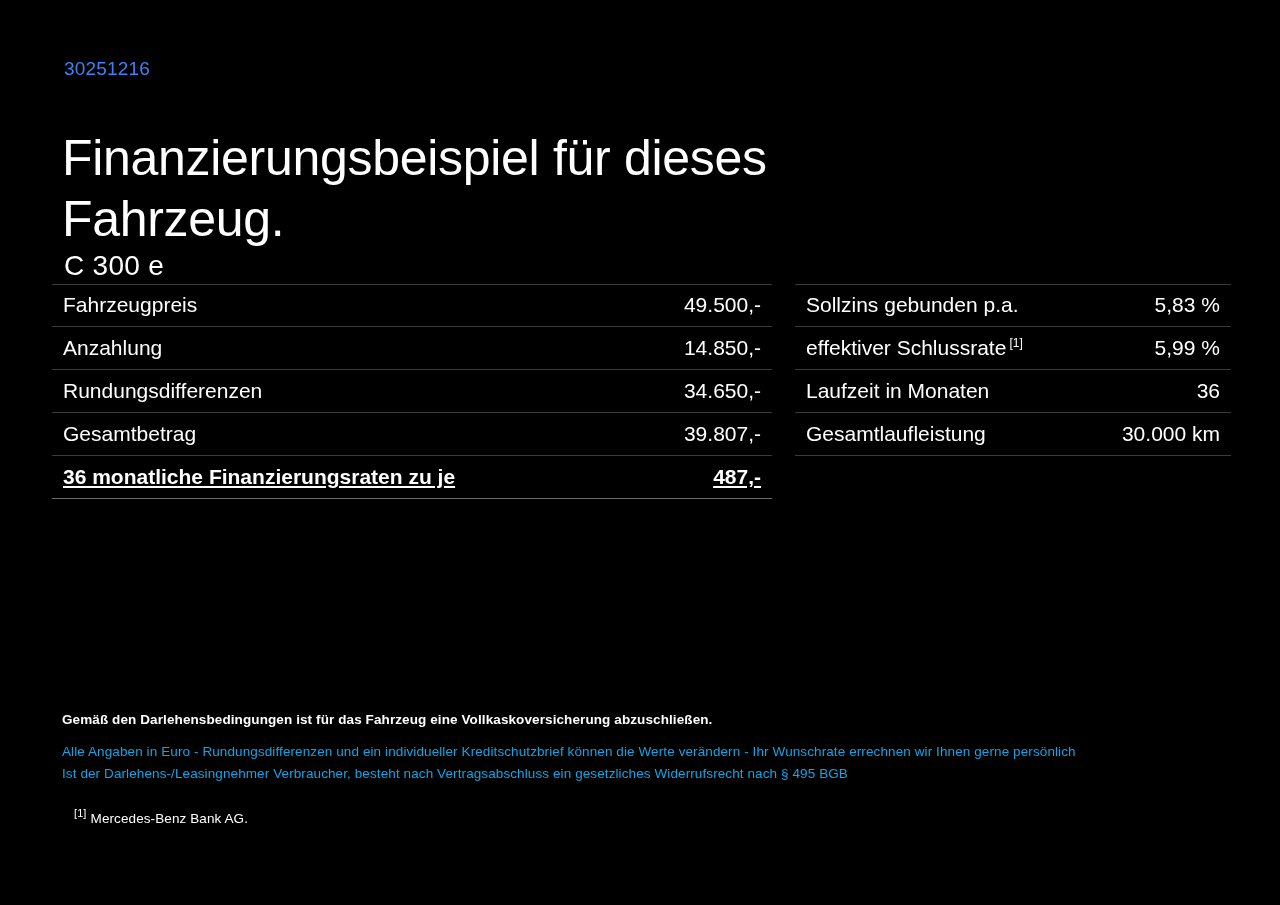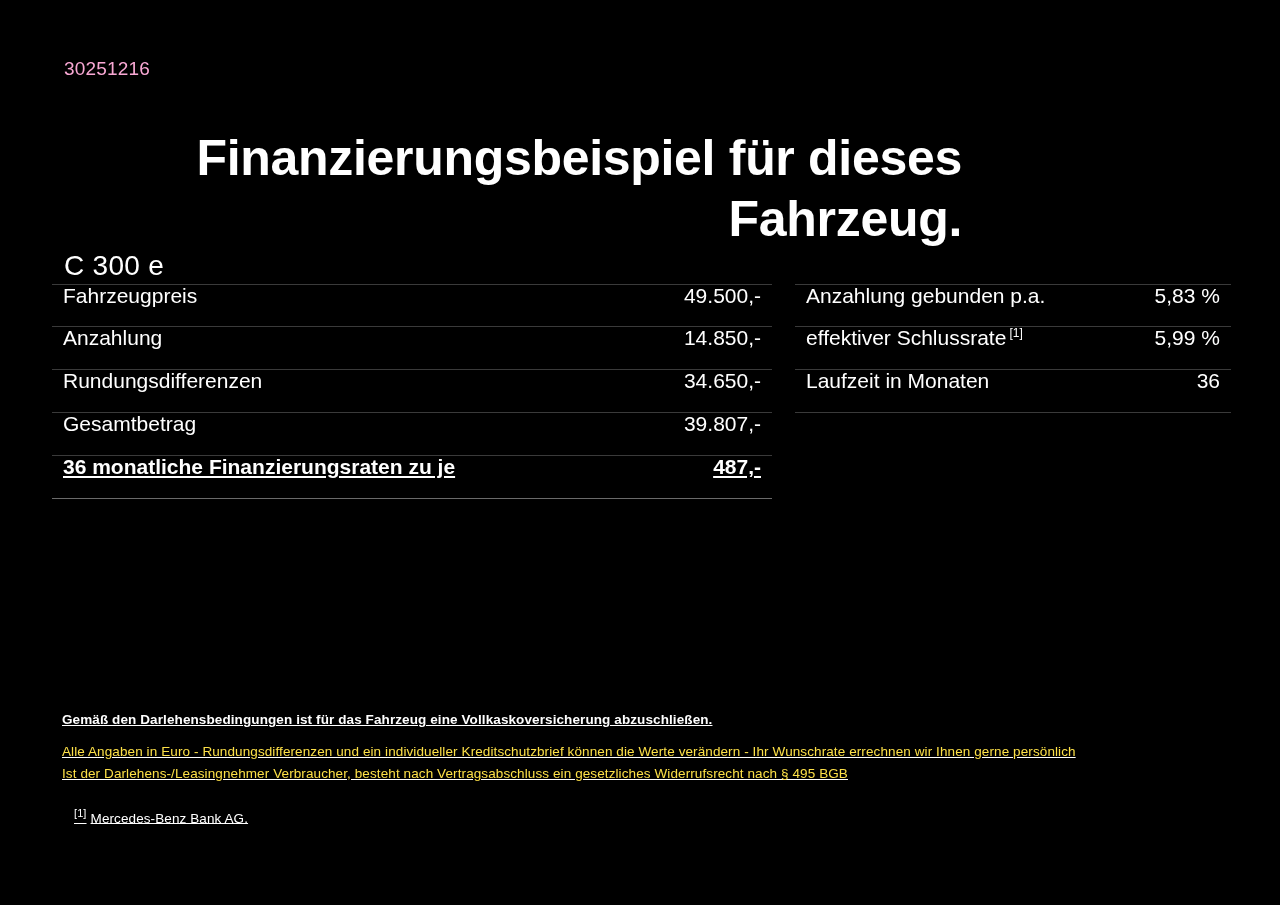--- a/index.html
+++ b/index.html
@@ -22,33 +22,32 @@
     width: 1280px;
     height: 905px;
     background: #000000;
   }
   .ref-id {
     position: absolute;
     left: 64px;
     top: 58px;
     font-size: 19px;
     letter-spacing: 0.2px;
-    color: #f9a8d4;
+    color: #3b82f6;
   }
   .headline {
     position: absolute;
     left: 62px;
     top: 94px;
     width: 900px;
     font-size: 50px;
     line-height: 1.22;
-    font-weight: 700;
+    font-weight: 400;
     letter-spacing: -0.3px;
     color: #ffffff;
-    text-align: right;
   }
   .model {
     position: absolute;
     left: 64px;
     top: 250px;
     font-size: 28px;
     letter-spacing: 0.3px;
     color: #ffffff;
   }
   
@@ -61,21 +60,21 @@
     top: 284px;
     width: 720px;
   }
   .table-right {
     left: 795px;
     top: 284px;
     width: 436px;
   }
   .row {
     display: flex;
-    align-items: flex-start;
+    align-items: flex-end;
     justify-content: space-between;
     height: 43px;
     border-bottom: 1px solid #3a3a3a;
     padding: 0 11px 0 11px;
   }
   .row:first-child { border-top: 1px solid #3a3a3a; }
   .row .label {
     font-size: 21px;
     line-height: 1;
     padding-bottom: 11px;
@@ -100,34 +99,33 @@
     vertical-align: super;
     margin-left: 3px;
     letter-spacing: 0;
   }
   
   .footnotes {
     position: absolute;
     left: 62px;
     top: 712px;
     width: 1160px;
-    text-decoration: underline;
   }
   .fn-bold {
     font-size: 13.5px;
     font-weight: 700;
     letter-spacing: 0.1px;
     margin-bottom: 14px;
     color: #ffffff;
   }
   .fn-line {
     font-size: 13.5px;
     letter-spacing: 0.1px;
     line-height: 1.62;
-    color: #fde047;
+    color: #0ea5e9;
   }
   .fn-ref {
     font-size: 13.5px;
     letter-spacing: 0.1px;
     margin-top: 22px;
     color: #ffffff;
     padding-left: 12px;
   }
   .fn-ref .marker {
     font-size: 11px;
@@ -164,30 +162,34 @@
       <span class="value">39.807,-</span>
     </div>
     <div class="row total">
       <span class="label">36 monatliche Finanzierungsraten zu je</span>
       <span class="value">487,-</span>
     </div>
   </div>
 
   <div class="table table-right">
     <div class="row">
-      <span class="label"><span>Anzahlung gebunden p.a.</span></span>
+      <span class="label"><span>Sollzins gebunden p.a.</span></span>
       <span class="value">5,83 %</span>
     </div>
     <div class="row">
       <span class="label"><span>effektiver Schlussrate</span><span class="sup">[1]</span></span>
       <span class="value">5,99 %</span>
     </div>
     <div class="row">
       <span class="label"><span>Laufzeit in Monaten</span></span>
       <span class="value">36</span>
+    </div>
+    <div class="row">
+      <span class="label"><span>Gesamtlaufleistung</span></span>
+      <span class="value">30.000 km</span>
     </div>
   </div>
 
   <div class="footnotes">
     <div class="fn-bold">Gemäß den Darlehensbedingungen ist für das Fahrzeug eine Vollkaskoversicherung abzuschließen.</div>
     <div class="fn-line">Alle Angaben in Euro - Rundungsdifferenzen und ein individueller Kreditschutzbrief können die Werte verändern - Ihr Wunschrate errechnen wir Ihnen gerne persönlich</div>
     <div class="fn-line">Ist der Darlehens-/Leasingnehmer Verbraucher, besteht nach Vertragsabschluss ein gesetzliches Widerrufsrecht nach § 495 BGB</div>
     <div class="fn-ref">
       <span class="marker">[1]</span><span>Mercedes-Benz Bank AG.</span>
     </div>

